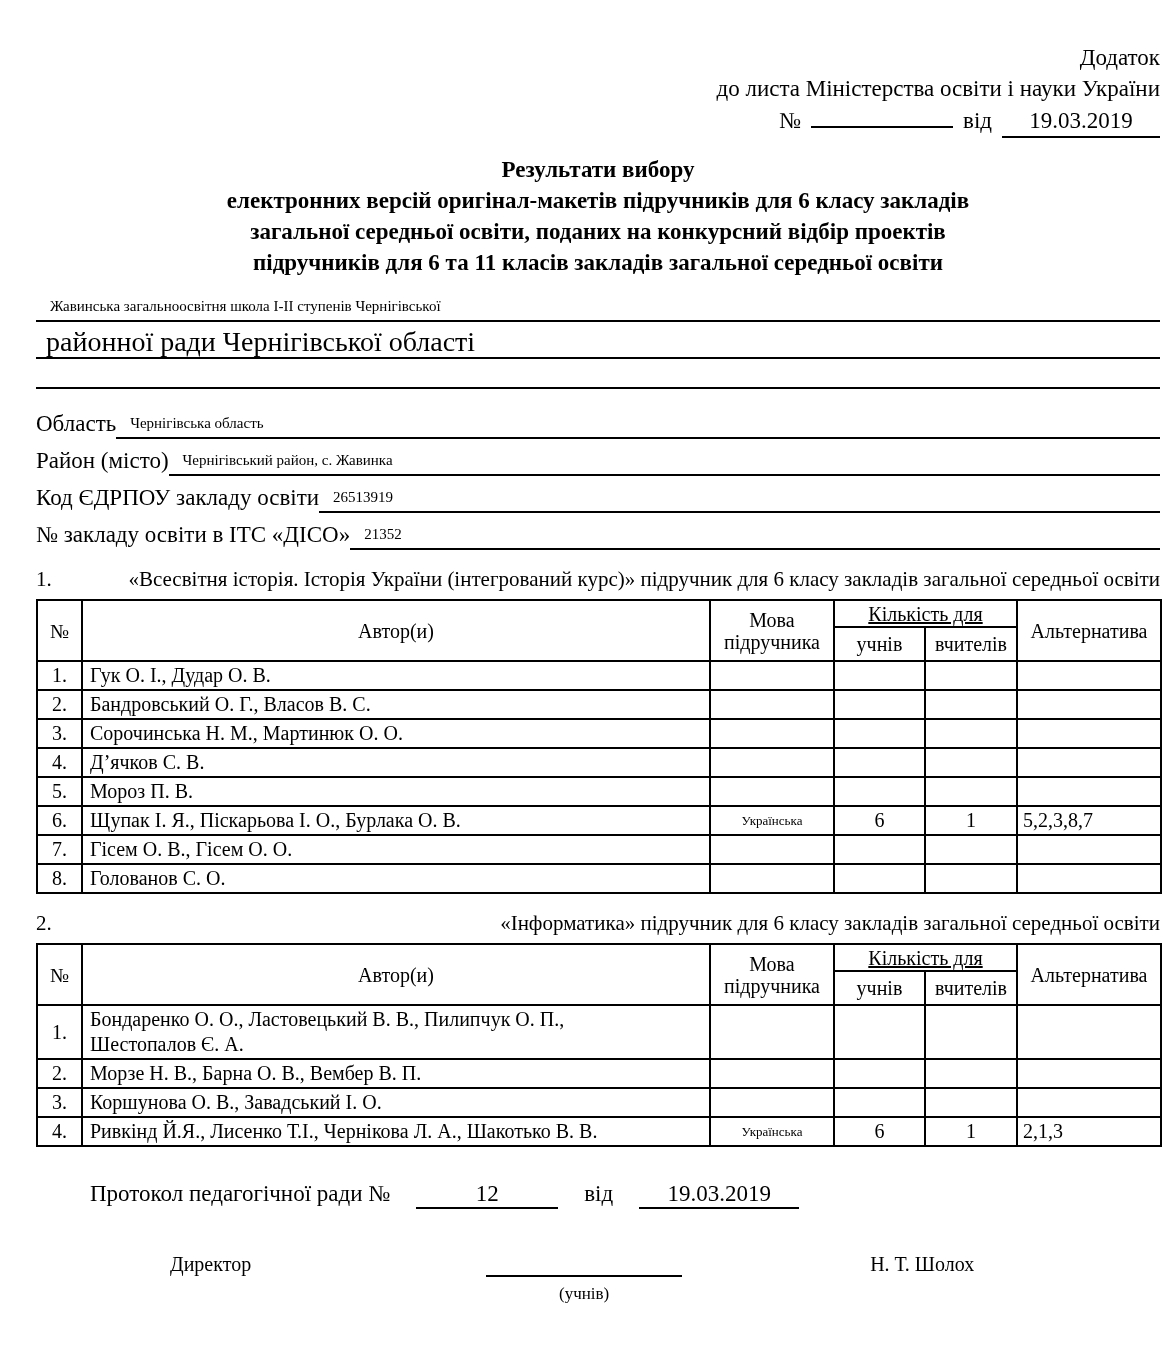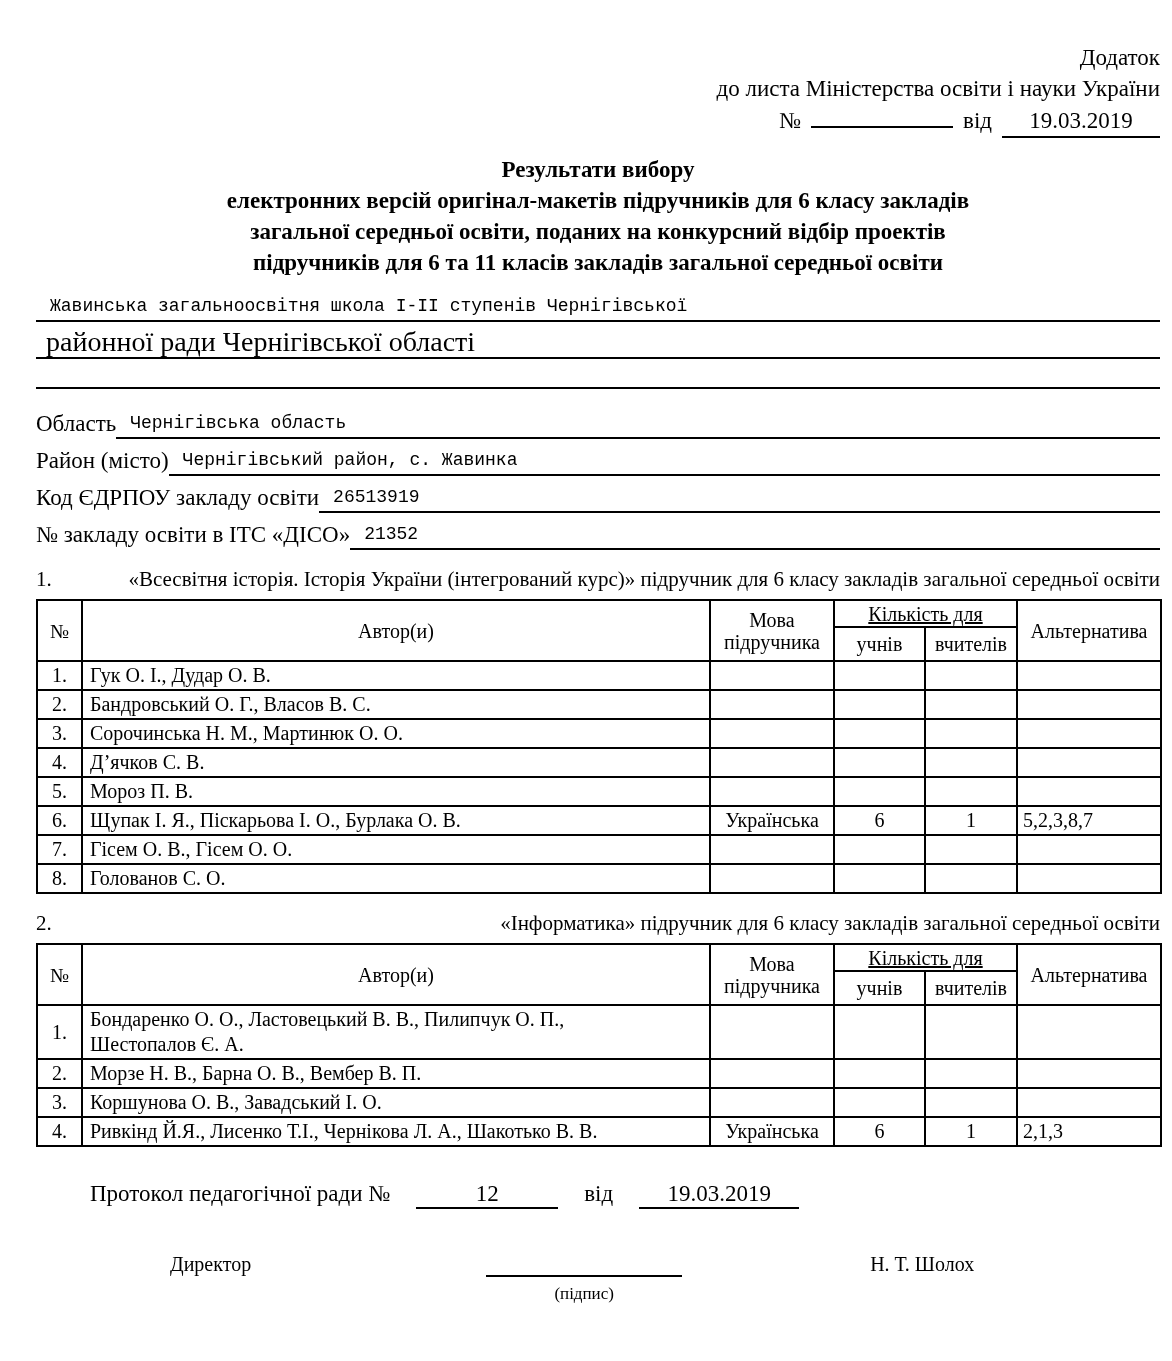--- a/index.html
+++ b/index.html
@@ -16,21 +16,21 @@
   .num-line { display:flex; justify-content:flex-end; align-items:baseline; gap:10px; }
   .blank-underline { display:inline-block; width:142px; border-bottom:2px solid #000; height:24px; }
   .date-underline { display:inline-block; width:158px; border-bottom:2px solid #000; text-align:center; }
 
   
   .title { margin-top:16px; text-align:center; font-weight:bold; font-size:23px; line-height:31px; }
 
   
   .field-row { display:flex; align-items:flex-end; font-size:23px; line-height:30px; margin-top:6px; }
   .field-label { white-space:nowrap; }
-  .field-value { flex:1; border-bottom:2px solid #000; font-size:18px; padding-left:14px; line-height:28px; min-height:28px;font-family:Liberation Mono, monospace; }
+  .field-value { flex:1; border-bottom:2px solid #000; font-size:15px; padding-left:14px; line-height:28px; min-height:28px; }
   .cont-line { border-bottom:2px solid #000; font-size:28px; line-height:30px; min-height:30px; padding-left:10px; margin-top:5px; }
   .blank-full { border-bottom:2px solid #000; height:28px; margin-top:0; }
   .school-block { margin-top:14px; }
   .fields-block { margin-top:20px; }
   .fields-block .field-row { margin-top:7px; }
 
   
   .book-section { margin-top:15px; }
   .sec-head { display:flex; font-size:21px; line-height:28px; }
   .sec-num { width:30px; flex:0 0 30px; }
@@ -38,21 +38,21 @@
 
   
   table { width:1124px; border-collapse:collapse; table-layout:fixed; margin-top:6px; }
   th,td { border:2px solid #000; font-weight:normal; }
   thead th { text-align:center; vertical-align:middle; font-size:20px; line-height:22px; padding:1px 3px; }
   .th-qty { height:27px;text-decoration:underline; }
   .th-sub { height:34px; }
   tbody td { height:29px; font-size:20px; line-height:25px; vertical-align:middle; padding:1px 4px; }
   td.col-num { text-align:center; }
   td.col-authors { padding-left:7px; white-space:pre-line; }
-  td.col-language { text-align:center; font-size:20px; }
+  td.col-language { text-align:center; font-size:13px; }
   td.col-students, td.col-teachers { text-align:center; }
   td.col-alternative { padding-left:5px; }
 
   
   .protocol { display:flex; align-items:baseline; gap:26px; margin:34px 0 0 54px; font-size:23px; }
   .proto-num { display:inline-block; width:142px; border-bottom:2px solid #000; text-align:center; }
   .proto-date { display:inline-block; width:160px; border-bottom:2px solid #000; text-align:center; }
 
   
   .sig-row { display:flex; align-items:flex-start; margin-top:42px; font-size:20px; line-height:26px; }
@@ -277,18 +277,18 @@
     <span>Протокол педагогічної ради №</span>
     <span class="proto-num">12</span>
     <span>від</span>
     <span class="proto-date">19.03.2019</span>
   </div>
 
   <div class="sig-row">
     <span class="director">Директор</span>
     <span class="sig-col">
       <span class="sig-line" style="display:block"></span>
-      <span class="sig-caption" style="display:block">(підпис)</span>
+      <span class="sig-caption" style="display:block">(учнів)</span>
     </span>
     <span class="sig-name">Н. Т. Шолох</span>
   </div>
 
 </div>
 
 </body></html>

